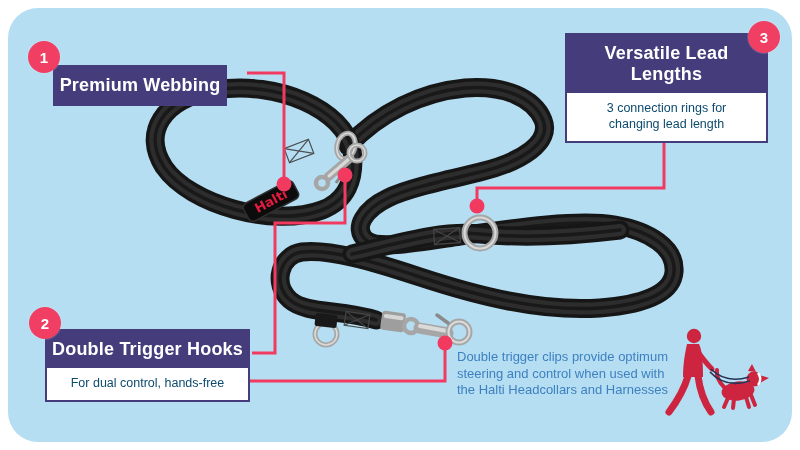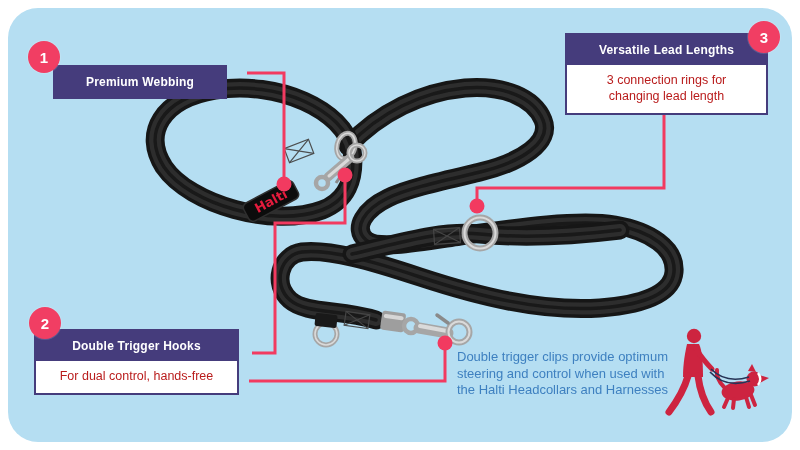--- a/index.html
+++ b/index.html
@@ -10,35 +10,35 @@
   .bg{
     position:absolute;left:8px;top:8px;width:784px;height:434px;
     background:#b5def2;border-radius:30px;
   }
   .art{position:absolute;left:0;top:0;width:800px;height:450px;z-index:1;}
   .callout{
     position:absolute;z-index:2;border:2px solid #453c7c;background:#ffffff;
     box-sizing:border-box;text-align:center;
   }
   .callout-header{
-    background:#453c7c;color:#ffffff;font-size:12px;font-weight:bold;
+    background:#453c7c;color:#ffffff;font-size:18px;font-weight:bold;
     padding:8px 4px;letter-spacing:.2px;
   }
   .callout-body{
-    color:#b91c1c;font-size:12.5px;line-height:16px;padding:7px 2px 9px 2px;
+    color:#0c4a6e;font-size:12.5px;line-height:16px;padding:7px 2px 9px 2px;
   }
   .num-circle{
     position:absolute;z-index:3;width:32px;height:32px;border-radius:50%;
     background:#f13e63;color:#ffffff;font-size:15px;font-weight:bold;
     display:flex;align-items:center;justify-content:center;
     box-shadow:0 0 0 1px rgba(255,255,255,.15);
   }
   #box1{left:53px;top:65px;width:174px;}
   #num1{left:28px;top:41px;}
-  #box2{left:34px;top:329px;width:205px;}
+  #box2{left:45px;top:329px;width:205px;}
   #num2{left:29px;top:307px;}
   #box3{left:565px;top:33px;width:203px;}
   #num3{left:748px;top:21px;}
   .note{
     position:absolute;z-index:2;left:457px;top:349px;width:230px;
     color:#3e80c0;font-size:13px;line-height:16.5px;text-align:left;
     font-weight:normal;
   }
   .note div{white-space:nowrap;}
   

